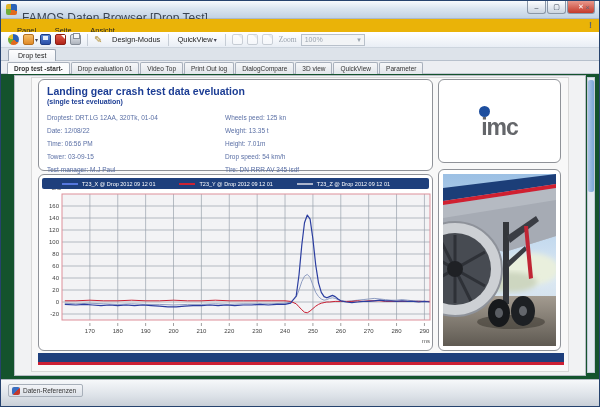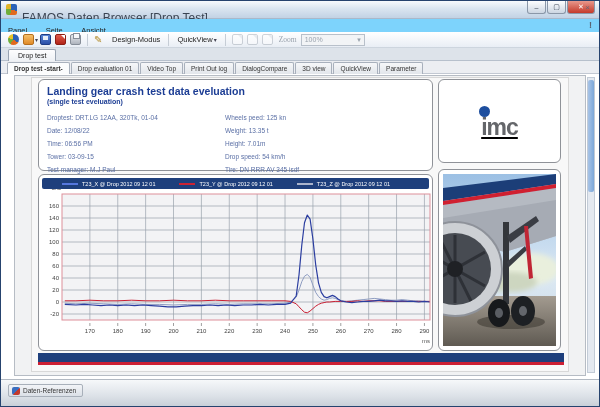--- a/index.html
+++ b/index.html
@@ -11,21 +11,21 @@
     background:linear-gradient(#f7fafd,#dae5f0 45%,#c2d2e4);border-bottom:1px solid #aab8ca;}
   .app-icon{position:absolute;left:5px;top:3px;width:11px;height:11px;border-radius:2px;
     background:conic-gradient(#2a62b8 0 30%,#e06a1f 0 55%,#6fae3a 0 78%,#e0b428 0);}
   .title-text{position:absolute;left:21px;top:10px;font-size:12px;color:#3a4452;white-space:nowrap;}
   .win-btns{position:absolute;right:4px;top:0;display:flex;}
   .win-btn{width:19px;height:13px;margin-left:1px;border:1px solid #8a97a8;border-top:none;
     border-radius:0 0 3px 3px;background:linear-gradient(#fdfeff,#ccd6e2);
     display:flex;align-items:center;justify-content:center;font-size:7px;color:#3b4554;cursor:default;}
   .win-btn.close{width:28px;background:linear-gradient(#e8988c,#c4392a);color:#fff;}
   
-  .menubar{position:absolute;top:18px;left:0;right:0;height:17px;background:#7dd3fc;border-bottom:1px solid #e2e7ee;}
+  .menubar{position:absolute;top:18px;left:0;right:0;height:17px;background:#eab308;border-bottom:1px solid #e2e7ee;padding-left:9px;}
   .menu-item{display:inline-block;padding:2px 7px 0;font-size:7.5px;color:#222;}
   .menu-overflow{position:absolute;right:7px;top:1px;font-size:9px;color:#5a6574;font-weight:bold;}
   
   .toolbar{position:absolute;top:31px;left:0;right:0;height:16px;display:flex;align-items:center;
     background:linear-gradient(#ffffff,#e9eef5);border-bottom:1px solid #cdd5de;padding-left:5px;}
   .tb-icon{width:11px;height:11px;margin:0 2px;flex:none;border-radius:2px;}
   .ic-pie{border-radius:50%;background:conic-gradient(#2a62b8 0 35%,#e06a1f 0 60%,#6fae3a 0 80%,#e8c52a 0);}
   .ic-open{background:linear-gradient(#f6c06a,#e08a28);border:1px solid #b56f1e;}
   .tb-caret{font-size:6px;color:#445;margin-left:-1px;}
   .ic-save{background:linear-gradient(#5a86d6,#2a4fa8);border:1px solid #1e3d85;position:relative;}
@@ -49,33 +49,33 @@
     background:linear-gradient(#fdfdfe,#eef1f5);border:1px solid #99a4b2;border-bottom:none;
     border-radius:2px 2px 0 0;display:flex;align-items:center;}
   .subtabs{position:absolute;top:60px;left:0;right:0;height:13px;background:#eceef2;
     border-bottom:1px solid #c2c8d2;display:flex;padding-left:6px;}
   .subtab{height:12px;margin-top:1px;margin-right:1px;padding:0 6px;font-size:6.5px;color:#333;
     background:linear-gradient(#f6f7f9,#e2e6eb);border:1px solid #a8b0bc;border-bottom:none;
     border-radius:2px 2px 0 0;display:flex;align-items:center;white-space:nowrap;}
   .subtab.active{background:#fbfcfd;font-weight:bold;}
   .subtab-close{position:absolute;right:9px;top:2px;font-size:8px;color:#667;}
   
-  .content{position:absolute;top:73px;left:0;right:0;bottom:27px;background:#ffffff;}
+  .content{position:absolute;top:73px;left:0;right:0;bottom:27px;background:#14532d;}
   .panel{position:absolute;left:13px;top:1px;width:572px;height:301px;background:#f1f2f3;border:1px solid #b6bcc4;}
   .page{position:absolute;left:30px;top:3px;width:538px;height:295px;background:#f8f8f8;border:1px solid #d8d8d8;}
   .vscroll{position:absolute;left:586px;top:3px;width:8px;height:296px;background:#e4e9f0;border:1px solid #c2cbd6;}
   .vthumb{position:absolute;left:0;top:2px;width:6px;height:112px;background:linear-gradient(90deg,#a9c4e6,#7ba7d9);border-radius:2px;}
   .box{position:absolute;background:#fff;border:1px solid #8f9298;border-radius:6px;}
   .info-box{left:37px;top:5px;width:395px;height:92px;padding:5px 8px;}
   .report-title{font-size:10.5px;font-weight:bold;color:#1c3d94;line-height:12px;}
   .report-subtitle{font-size:7px;font-weight:bold;color:#1c3d94;margin-top:1px;}
   .fields{position:absolute;top:31px;left:8px;width:176px;}
   .fields.right{left:186px;width:200px;}
   .field-line{font-size:6.5px;color:#5a6fa5;line-height:13px;white-space:nowrap;}
-  .imc-box{left:437px;top:5px;width:123px;height:84px;display:flex;flex-direction:column;align-items:center;justify-content:center;text-decoration:underline;}
+  .imc-box{left:437px;top:5px;width:123px;height:84px;display:flex;flex-direction:column;align-items:center;justify-content:center;}
   .imc-dot{width:11px;height:11px;border-radius:50%;transform:translateX(-15px);margin-bottom:1px;}
   .imc-text{font-size:23px;font-weight:bold;letter-spacing:-1px;line-height:18px;}
   .chart-box{left:37px;top:100px;width:395px;height:177px;overflow:hidden;}
   .chart-legend{position:absolute;left:3px;right:3px;top:3px;height:11px;background:#1e3f7c;border-radius:2px;
     display:flex;align-items:center;padding-left:20px;gap:24px;z-index:2;}
   .legend-item{display:flex;align-items:center;gap:4px;}
   .legend-swatch{width:16px;height:2px;flex:none;}
   .legend-label{font-size:5.5px;color:#fff;white-space:nowrap;}
   #chart-svg{position:absolute;left:0;top:9px;}
   .photo-box{left:437px;top:95px;width:123px;height:182px;padding:4px;}

